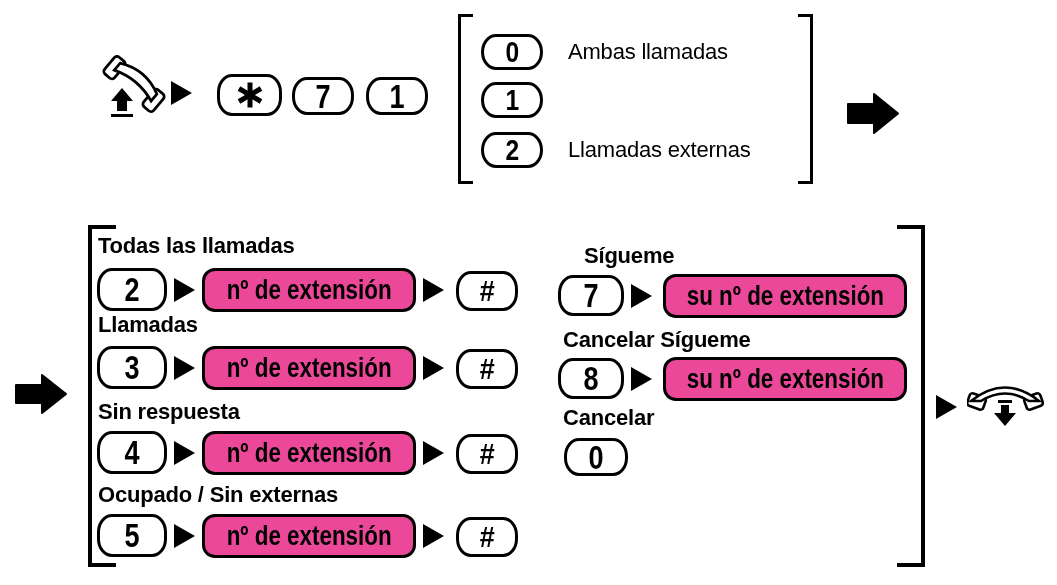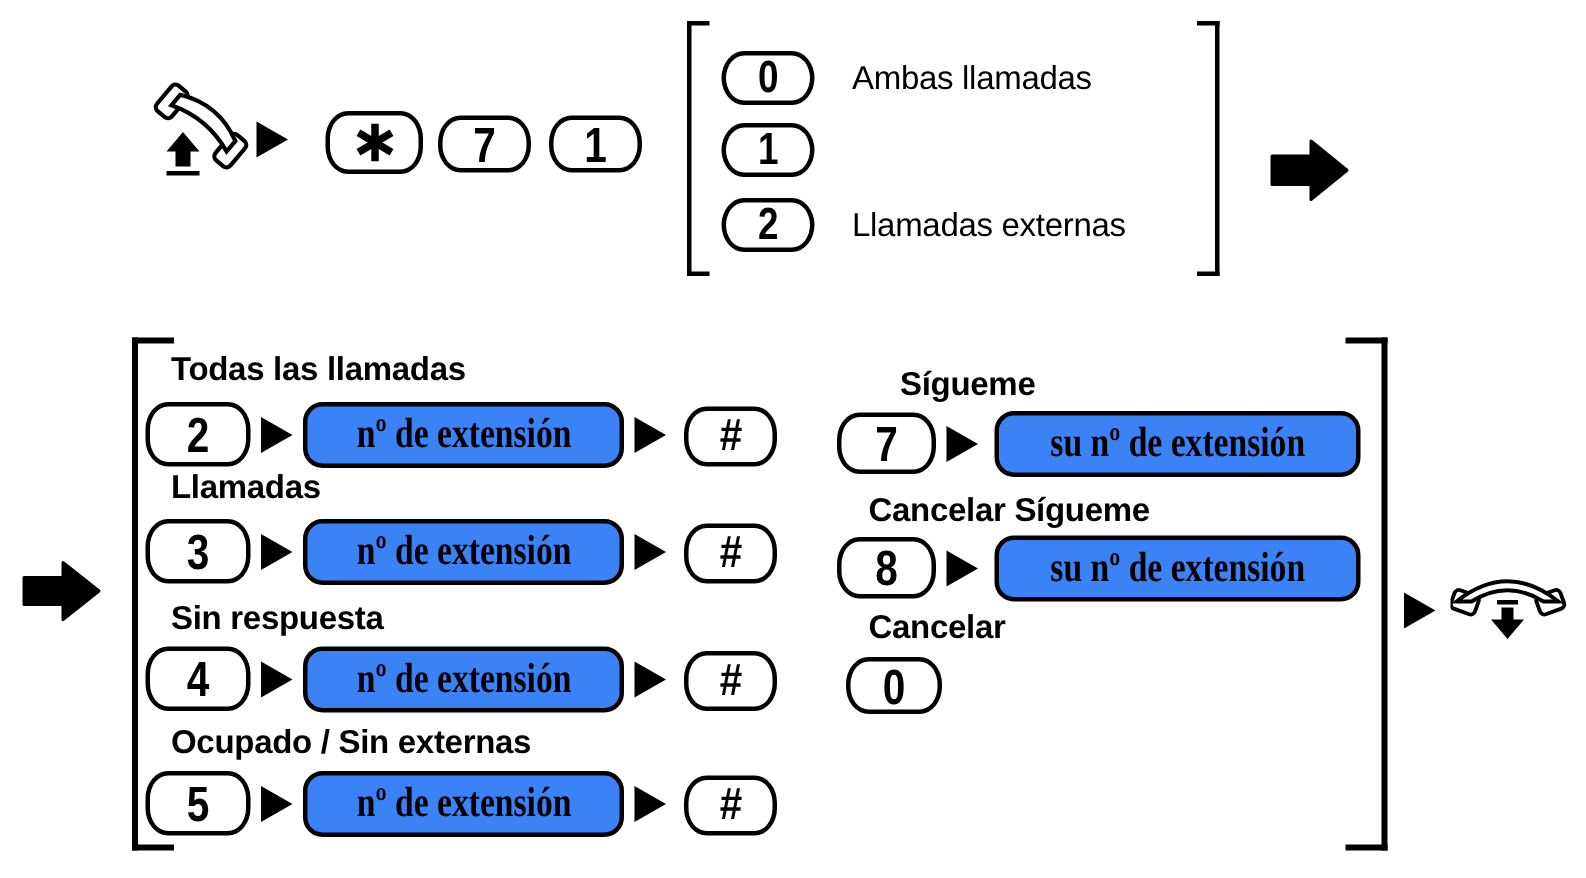--- a/index.html
+++ b/index.html
@@ -12,27 +12,27 @@
   .key{
     position:absolute;box-sizing:border-box;background:#fff;
     border:3.5px solid #000;border-radius:15px / 18px;
     display:flex;align-items:center;justify-content:center;
   }
   .key .d{font-weight:700;font-size:33px;line-height:1;display:inline-block;transform:scaleX(0.82);letter-spacing:-1px;}
   .key.sm .d{font-size:30px;}
   .key .hash{font-weight:700;font-size:30px;line-height:1;display:inline-block;transform:scaleX(0.9);}
   
   .box{
-    position:absolute;box-sizing:border-box;background:#3b82f6;
+    position:absolute;box-sizing:border-box;background:#ec4899;
     border:3px solid #000;border-radius:13px;
-    display:flex;align-items:center;justify-content:center;white-space:nowrap;font-family:Liberation Serif, serif;
+    display:flex;align-items:center;justify-content:center;white-space:nowrap;
   }
   .box .t{font-weight:700;font-size:28px;line-height:1;display:inline-block;transform:scaleX(0.8);}
   
-  .hd{position:absolute;font-weight:700;font-size:22px;line-height:1.1;letter-spacing:-0.2px;white-space:nowrap;margin-left:16px;}
+  .hd{position:absolute;font-weight:700;font-size:22px;line-height:1.1;letter-spacing:-0.2px;white-space:nowrap;}
   
   .lbl{position:absolute;font-weight:400;font-size:22px;line-height:1.1;letter-spacing:-0.2px;white-space:nowrap;text-align:right;}
   
   .tri{position:absolute;width:0;height:0;border-top:12px solid transparent;border-bottom:12px solid transparent;border-left:21px solid #000;}
   
   .brkt{position:absolute;box-sizing:border-box;}
   .brkt.bl{border-left:4px solid #000;border-top:4px solid #000;border-bottom:4px solid #000;}
   .brkt.br{border-right:4px solid #000;border-top:4px solid #000;border-bottom:4px solid #000;}
   .brkt.thin.bl{border-left:3px solid #000;border-top:3px solid #000;border-bottom:3px solid #000;}
   .brkt.thin.br{border-right:3px solid #000;border-top:3px solid #000;border-bottom:3px solid #000;}

